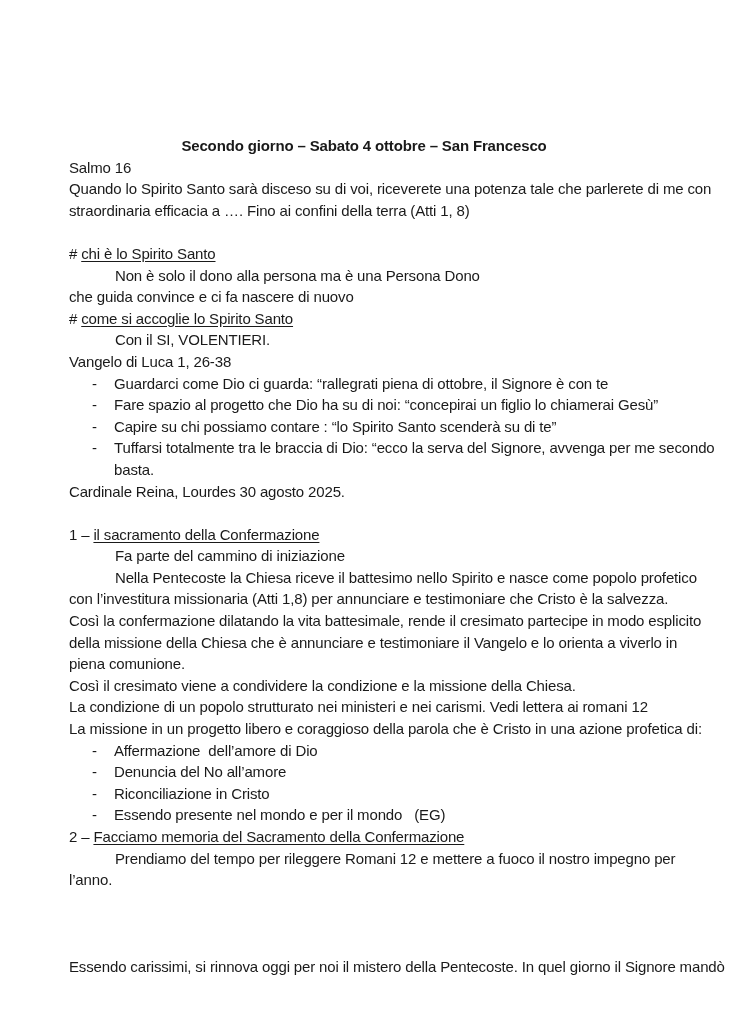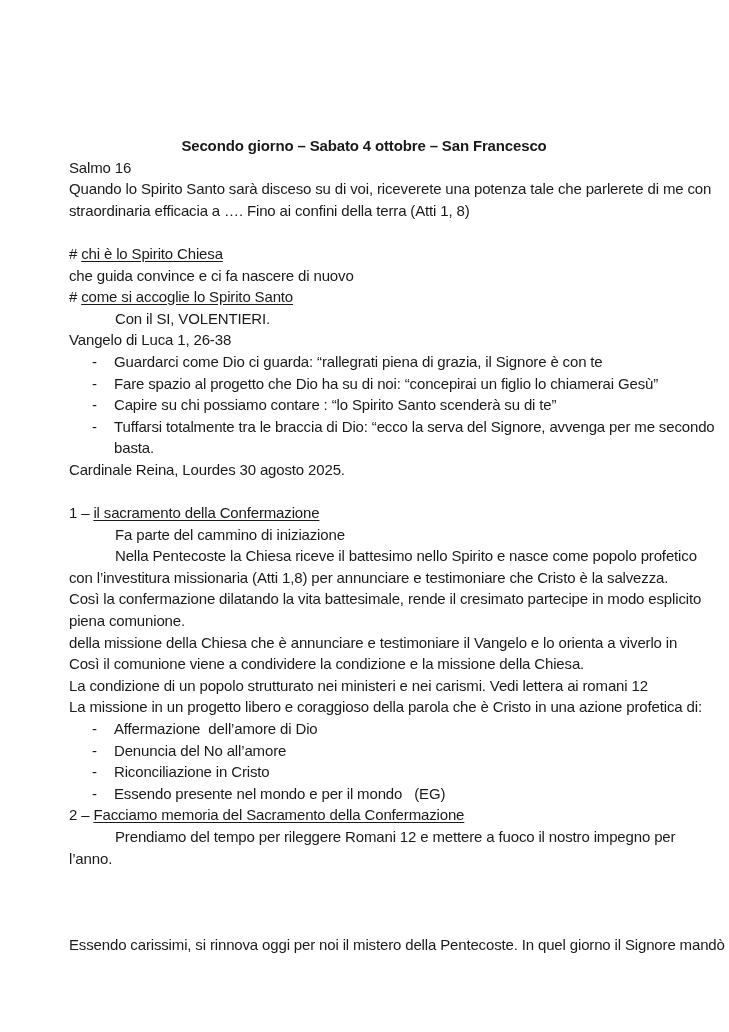--- a/index.html
+++ b/index.html
@@ -56,30 +56,31 @@
 <body>
 
 <div class="page">
 
   <div class="line title">Secondo giorno – Sabato 4 ottobre – San Francesco</div>
   <div class="line">Salmo 16</div>
   <div class="line">Quando lo Spirito Santo sarà disceso su di voi, riceverete una potenza tale che parlerete di me con</div>
   <div class="line">straordinaria efficacia a …. Fino ai confini della terra (Atti 1, 8)</div>
   <div class="blank"></div>
 
-  <div class="line"><span># </span><span class="u">chi è lo Spirito Chiesa</span></div>
+  <div class="line"><span># </span><span class="u">chi è lo Spirito Santo</span></div>
+  <div class="line indent">Non è solo il dono alla persona ma è una Persona Dono</div>
   <div class="line">che guida convince e ci fa nascere di nuovo</div>
 
   <div class="line"><span># </span><span class="u">come si accoglie lo Spirito Santo</span></div>
   <div class="line indent">Con il SI, VOLENTIERI.</div>
   <div class="line">Vangelo di Luca 1, 26-38</div>
 
   <div class="line bullet-item">
     <span class="dash">-</span>
-    <span>Guardarci come Dio ci guarda: “rallegrati piena di grazia, il Signore è con te</span>
+    <span>Guardarci come Dio ci guarda: “rallegrati piena di ottobre, il Signore è con te</span>
   </div>
   <div class="line bullet-item">
     <span class="dash">-</span>
     <span>Fare spazio al progetto che Dio ha su di noi: “concepirai un figlio lo chiamerai Gesù”</span>
   </div>
   <div class="line bullet-item">
     <span class="dash">-</span>
     <span>Capire su chi possiamo contare : “lo Spirito Santo scenderà su di te”</span>
   </div>
   <div class="bullet-item">
@@ -88,23 +89,23 @@
     <span class="btext line" style="white-space:nowrap">basta.</span>
   </div>
   <div class="line">Cardinale Reina, Lourdes 30 agosto 2025.</div>
   <div class="blank"></div>
 
   <div class="line"><span>1 – </span><span class="u">il sacramento della Confermazione</span></div>
   <div class="line indent">Fa parte del cammino di iniziazione</div>
   <div class="line indent">Nella Pentecoste la Chiesa riceve il battesimo nello Spirito e nasce come popolo profetico</div>
   <div class="line">con l’investitura missionaria (Atti 1,8) per annunciare e testimoniare che Cristo è la salvezza.</div>
   <div class="line">Così la confermazione dilatando la vita battesimale, rende il cresimato partecipe in modo esplicito</div>
+  <div class="line">della missione della Chiesa che è annunciare e testimoniare il Vangelo e lo orienta a viverlo in</div>
   <div class="line">piena comunione.</div>
-  <div class="line">della missione della Chiesa che è annunciare e testimoniare il Vangelo e lo orienta a viverlo in</div>
-  <div class="line">Così il comunione viene a condividere la condizione e la missione della Chiesa.</div>
+  <div class="line">Così il cresimato viene a condividere la condizione e la missione della Chiesa.</div>
   <div class="line">La condizione di un popolo strutturato nei ministeri e nei carismi. Vedi lettera ai romani 12</div>
   <div class="line">La missione in un progetto libero e coraggioso della parola che è Cristo in una azione profetica di:</div>
 
   <div class="line bullet-item">
     <span class="dash">-</span>
     <span style="white-space:pre">Affermazione  dell’amore di Dio</span>
   </div>
   <div class="line bullet-item">
     <span class="dash">-</span>
     <span>Denuncia del No all’amore</span>

